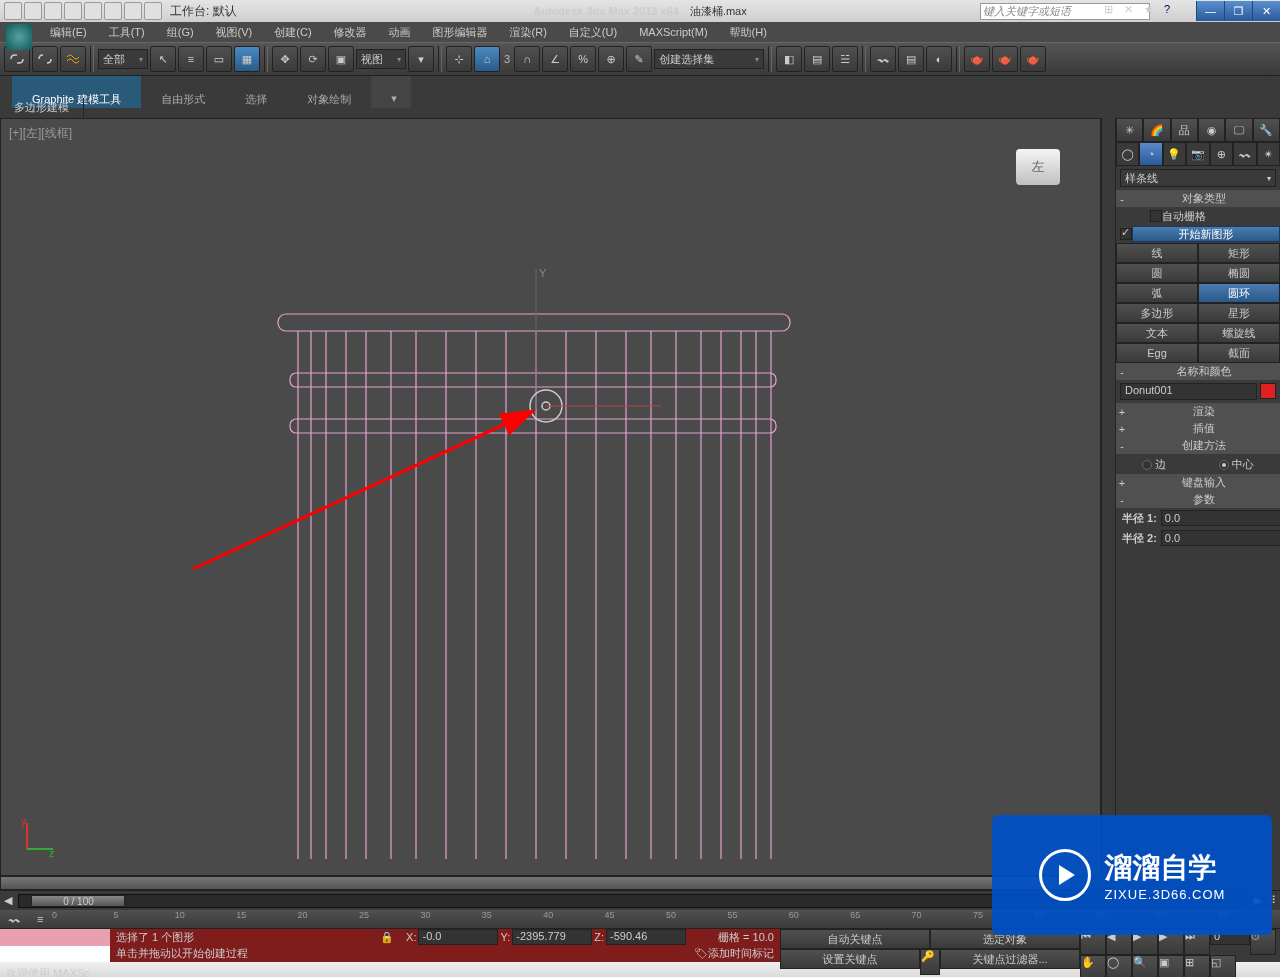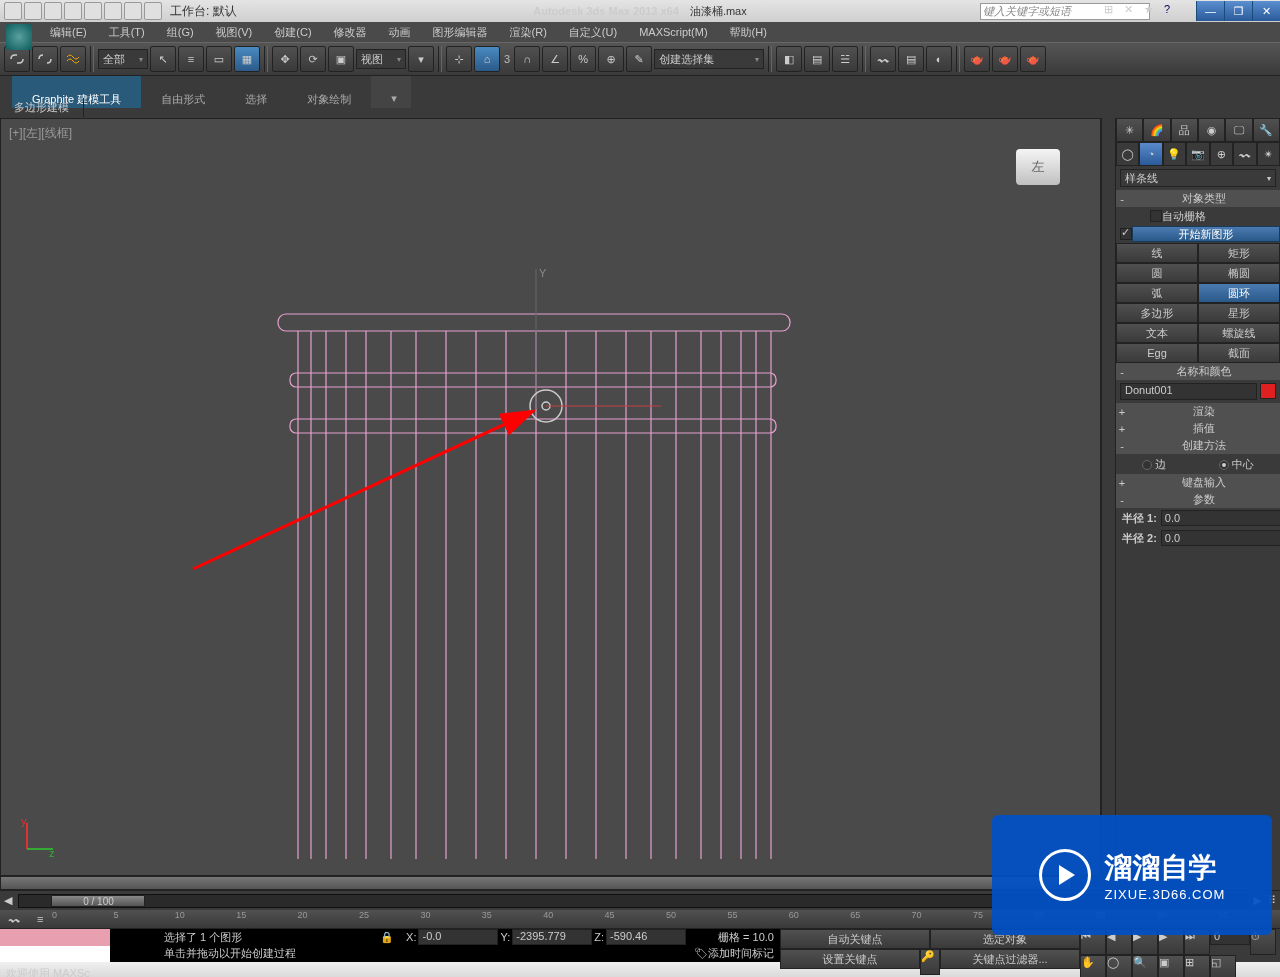--- a/index.html
+++ b/index.html
@@ -61,29 +61,29 @@
   .color-sw { width: 16px; height: 16px; background: #e02020; border: 1px solid #222; }
   .radio-row { display: flex; justify-content: space-around; height: 20px; align-items: center; }
   .radio { width: 10px; height: 10px; border-radius: 50%; border: 1px solid #666; background: #333; display: inline-block; margin-right: 3px; vertical-align: middle; }
   .radio.on::after { content: ""; display: block; width: 4px; height: 4px; background: #ccc; border-radius: 50%; margin: 2px; }
   .spin-row { display: flex; align-items: center; padding: 2px 6px; gap: 4px; }
   .spin-row label { flex: 0 0 auto; font-weight: bold; }
   .spinner { flex: 1; display: flex; }
   .spinner input { flex: 1; height: 16px; background: #333; border: 1px solid #222; color: #ccc; padding: 0 3px; text-align: left; }
   .timebar { height: 20px; background: #3a3a3a; display: flex; align-items: center; padding: 0 4px; gap: 6px; border-top: 1px solid #222; }
   .time-slider { flex: 1; height: 14px; background: #2a2a2a; border: 1px solid #111; position: relative; }
-  .time-thumb { position: absolute; left: 32px; width: 94px; height: 12px; background: linear-gradient(#888, #555); border: 1px solid #222; text-align: center; font-size: 10px; }
+  .time-thumb { position: absolute; left: 12px; width: 94px; height: 12px; background: linear-gradient(#888, #555); border: 1px solid #222; text-align: center; font-size: 10px; }
   .ruler { height: 18px; background: linear-gradient(#505050, #3a3a3a); position: relative; display: flex; }
   .track-ctrl { width: 52px; display: flex; align-items: center; justify-content: space-around; }
   .tick-area { flex: 1; position: relative; }
   .tick { position: absolute; top: 0; font-size: 9px; color: #999; }
   .status { height: 34px; display: flex; border-top: 1px solid #222; }
   .status-left { width: 110px; background: #3a3a3a; display: flex; flex-direction: column; justify-content: center; }
   .st-row { height: 17px; padding: 0 6px; white-space: nowrap; overflow: hidden; }
-  .prompt { flex: 1; background: #000000; display: flex; flex-direction: column; padding-left: 48px; }
+  .prompt { flex: 1; background: #7f1d1d; display: flex; flex-direction: column; }
   .coord { display: flex; align-items: center; gap: 2px; padding: 0 4px; }
   .coord-f { background: #333; border: 1px solid #222; height: 16px; width: 80px; padding: 0 3px; }
   .play-ctrl { width: 300px; display: flex; flex-wrap: wrap; background: #3a3a3a; }
   .pbtn { width: 26px; height: 26px; background: linear-gradient(#505050, #3a3a3a); border: 1px solid #222; }
   .welcome { height: 22px; background: linear-gradient(#f0f0f0, #d0d0d0); display: flex; align-items: center; padding: 0 6px; color: #333; gap: 4px; }
   .watermark { position: absolute; right: 8px; bottom: 42px; width: 280px; height: 120px; background: rgba(0, 80, 200, 0.92); border-radius: 6px; display: flex; align-items: center; justify-content: center; gap: 14px; }
   .wm-play { width: 52px; height: 52px; border: 3px solid #fff; border-radius: 50%; display: flex; align-items: center; justify-content: center; }
   .wm-play::after { content: ""; border-left: 16px solid #fff; border-top: 10px solid transparent; border-bottom: 10px solid transparent; margin-left: 4px; }
   .wm-txt { color: #fff; }
   .wm-txt .big { font-size: 28px; font-weight: bold; color: #fff; }

